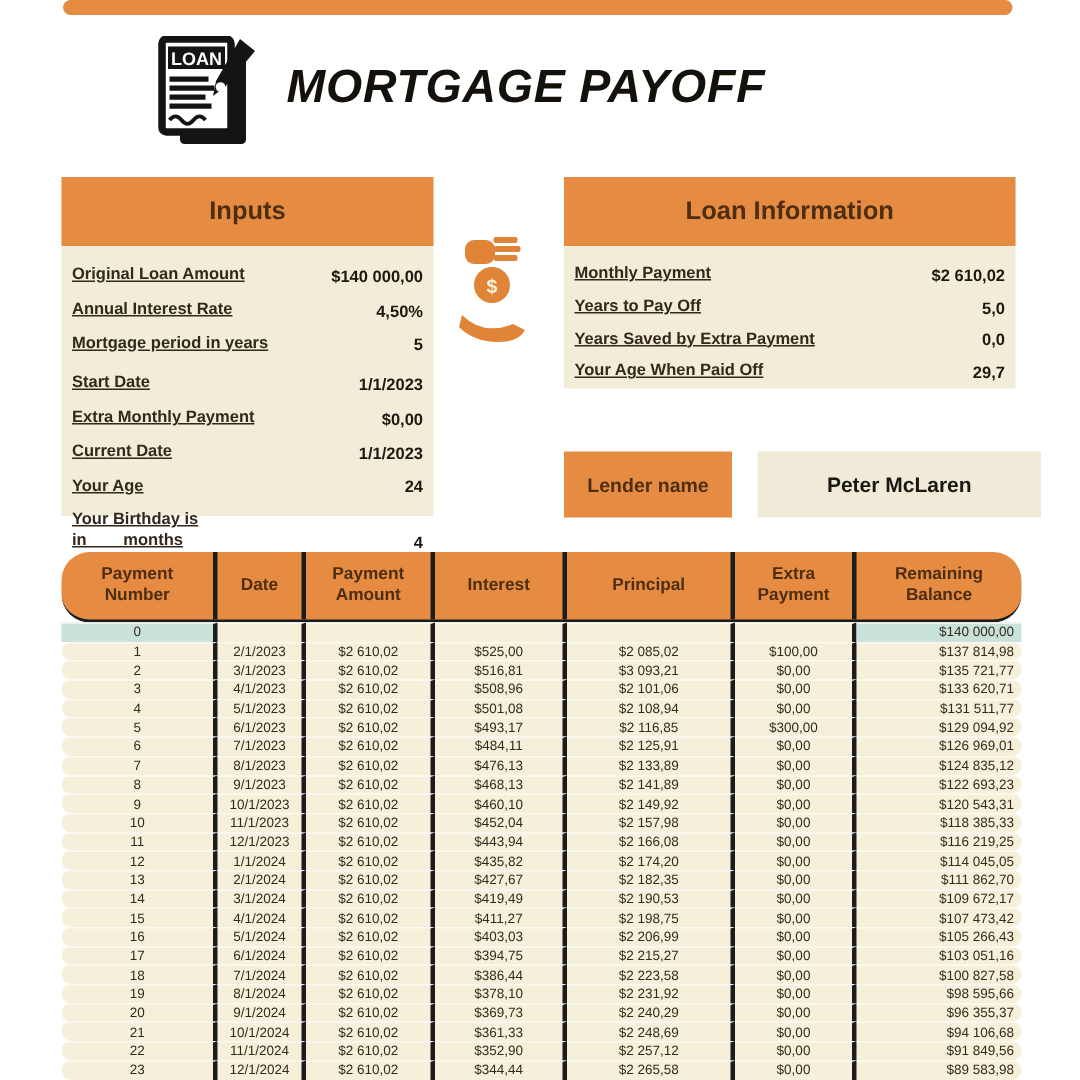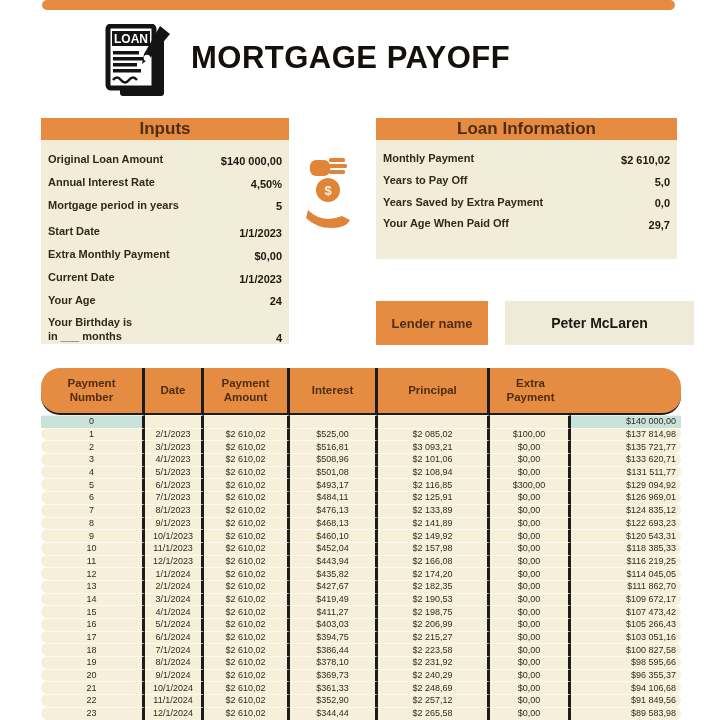--- a/index.html
+++ b/index.html
@@ -15,29 +15,29 @@
   }
   html,body{width:720px;height:720px;overflow:hidden;background:#ffffff;
     font-family:"Liberation Sans", sans-serif;}
   .stage{position:relative;width:720px;height:720px;overflow:hidden;}
 
   .top-bar{position:absolute;left:42px;top:0;width:633px;height:10px;
     background:var(--orange);border-radius:5px;}
 
   .logo{position:absolute;left:98px;top:24px;width:82px;height:78px;}
   .page-title{position:absolute;left:191px;top:40px;font-size:31px;font-weight:bold;
-    color:#14110d;letter-spacing:.5px;}
+    color:#14110d;letter-spacing:.5px;font-style:italic;}
 
   .panel{position:absolute;background:var(--cream);}
-  .panel-header{height:22px;background:var(--orange);display:flex;align-items:center;
+  .panel-header{height:46px;background:var(--orange);display:flex;align-items:center;
     justify-content:center;font-size:17px;font-weight:bold;color:var(--brown);}
   .panel-body{padding:4px 7px 6px 7px;}
   .panel-row{display:flex;justify-content:space-between;align-items:flex-end;
     font-size:11px;font-weight:bold;margin-top:9px;}
-  .panel-row .lbl{color:var(--label);white-space:pre-line;line-height:1.25;}
+  .panel-row .lbl{color:var(--label);white-space:pre-line;line-height:1.25;text-decoration:underline;}
   .panel-row .val{color:var(--ink);text-align:right;white-space:nowrap;}
   .panel-row.gap{margin-top:13px;}
 
   #inputs-panel{left:41px;top:118px;width:248px;height:226px;}
   #loaninfo-panel{left:376px;top:118px;width:301px;height:141px;}
   #loaninfo-panel .panel-row{font-size:11px;margin-top:8px;}
 
   .money-icon{position:absolute;left:304px;top:152px;width:52px;height:78px;}
 
   .lender-label{position:absolute;left:376px;top:301px;width:112px;height:44px;
@@ -166,20 +166,22 @@
     <div class="grid-row thead" id="sched-head">
         <div class="th">Payment
 Number</div>
         <div class="th">Date</div>
         <div class="th">Payment
 Amount</div>
         <div class="th">Interest</div>
         <div class="th">Principal</div>
         <div class="th">Extra
 Payment</div>
+        <div class="th">Remaining
+Balance</div>
       </div>
     <div id="sched-body">
         <div class="grid-row trow">
           <div class="td teal">0</div>
           <div class="td"></div>
           <div class="td"></div>
           <div class="td"></div>
           <div class="td"></div>
           <div class="td"></div>
           <div class="td teal">$140 000,00</div>

